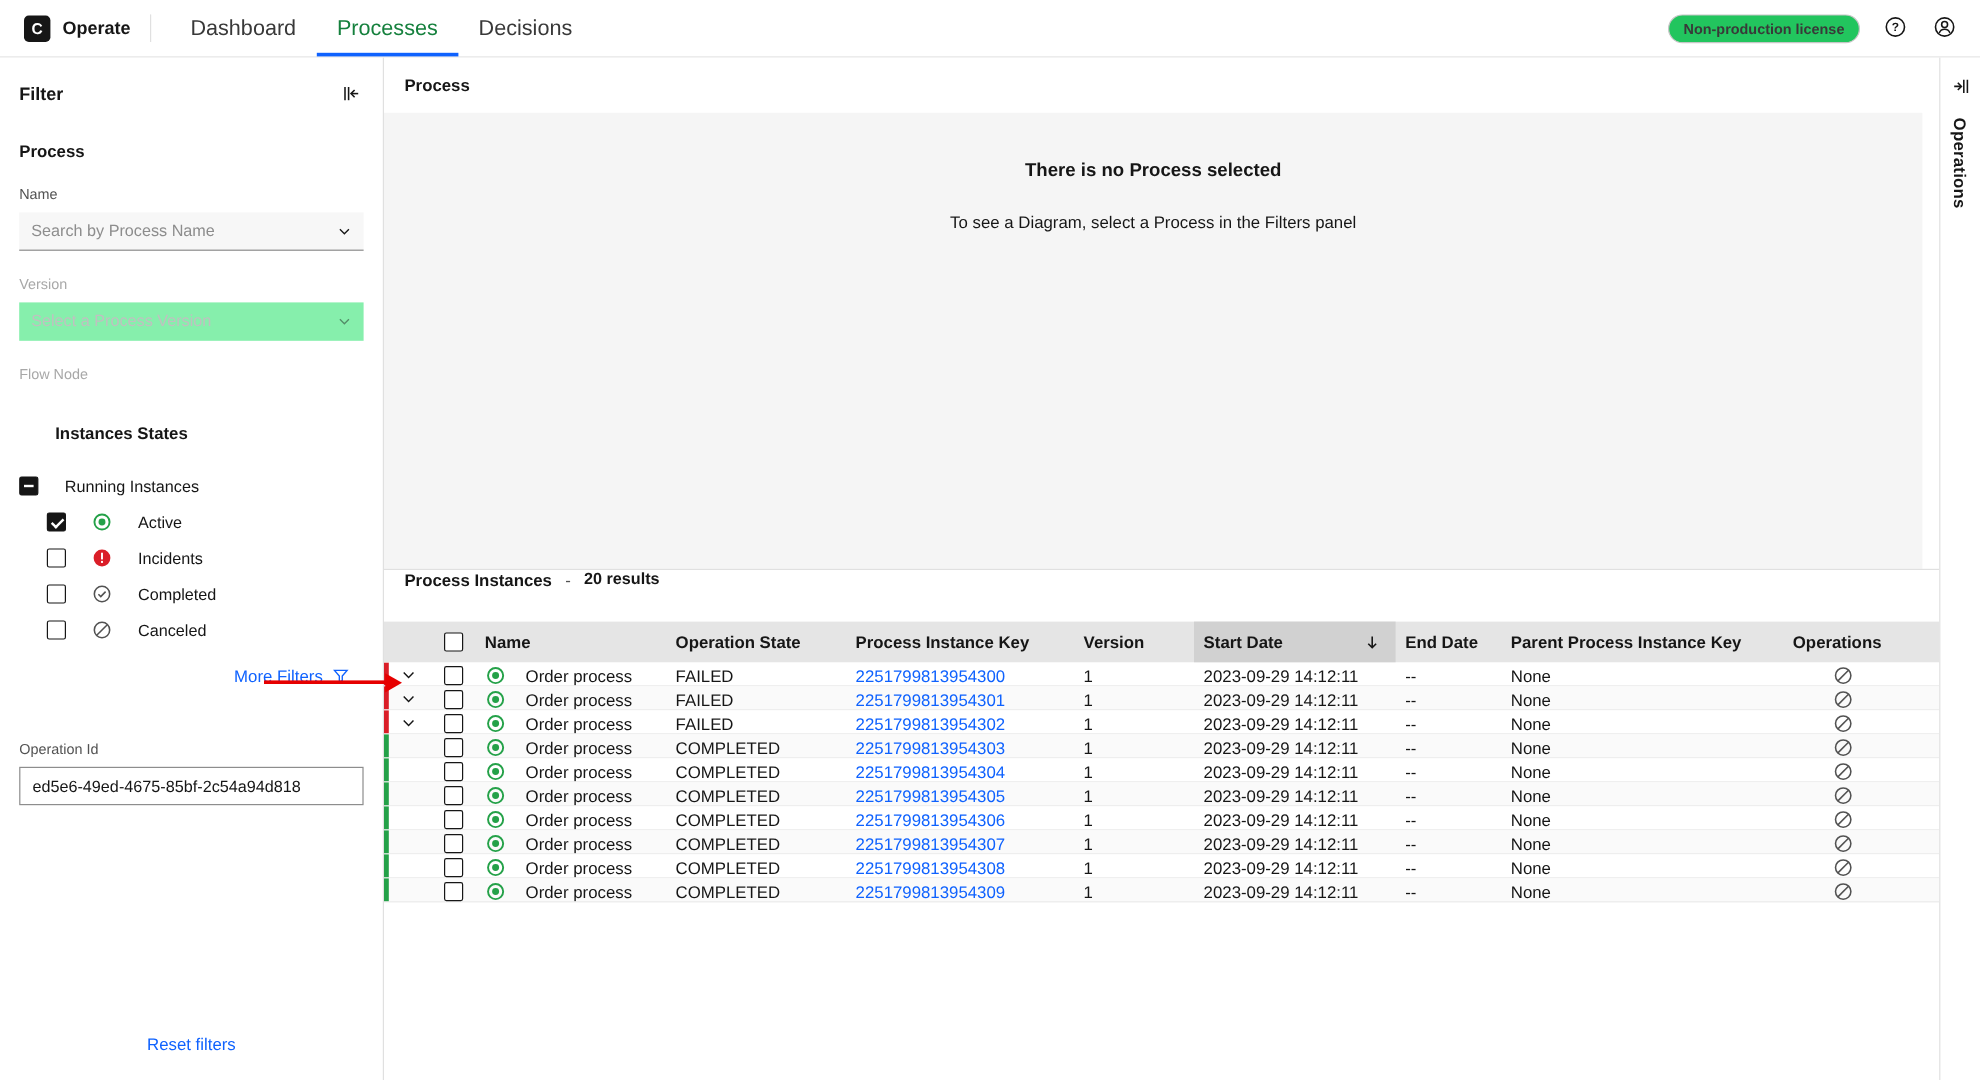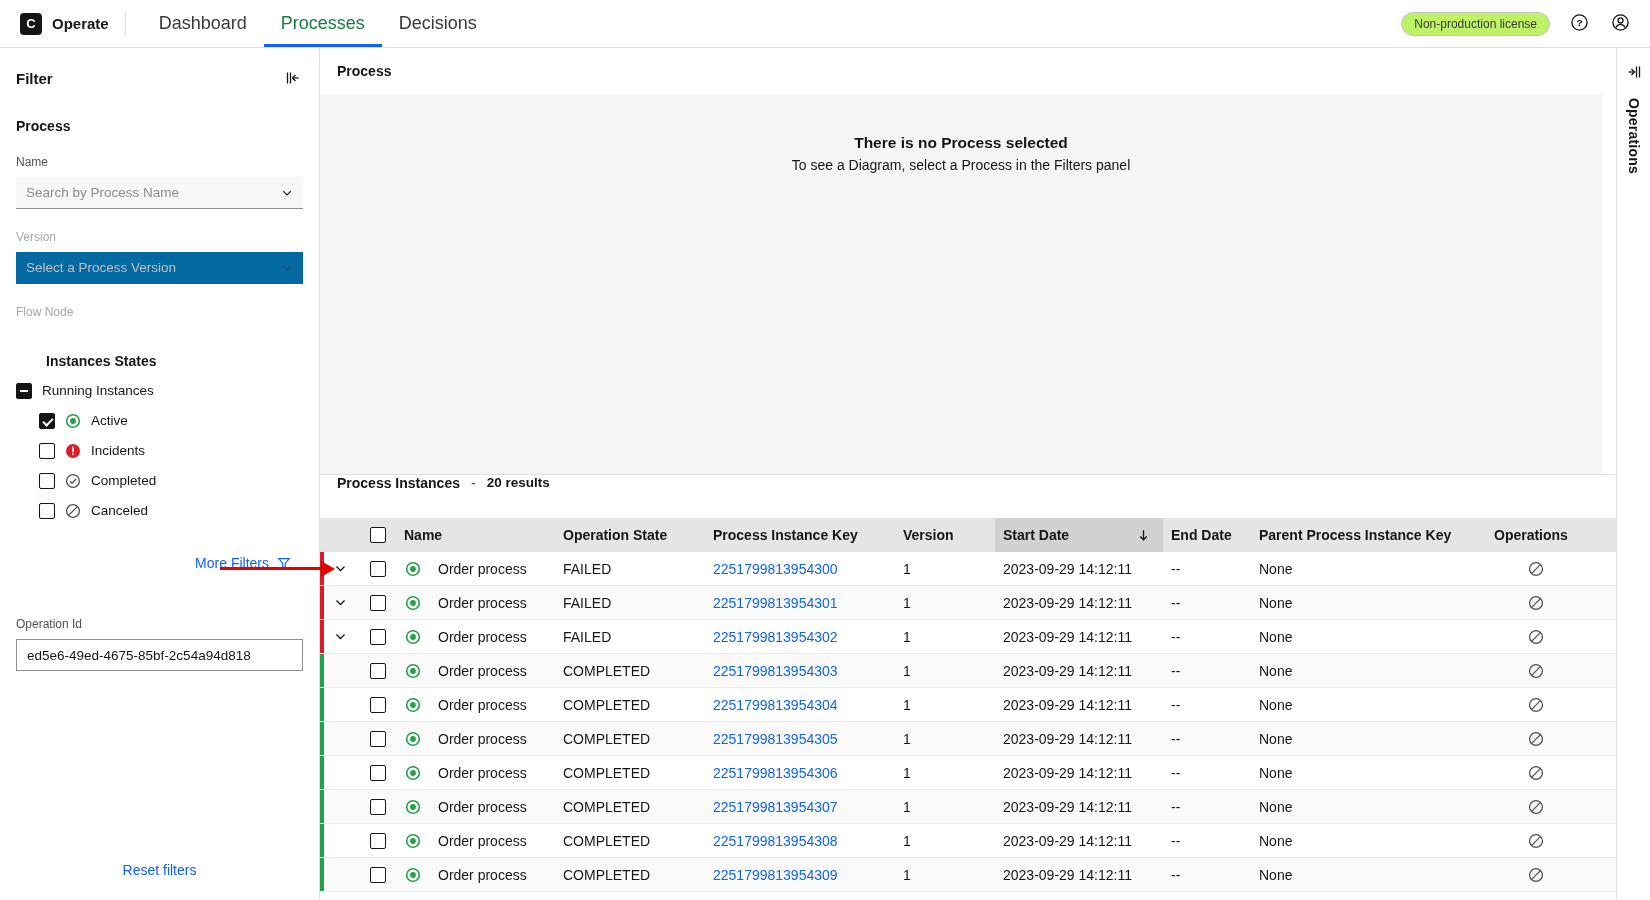--- a/index.html
+++ b/index.html
@@ -34,22 +34,22 @@
     color: #393939; position: relative; background: none; border: none;
     font-size: 18px; font-family: Liberation Sans, sans-serif;
   }
   .tab.active { color: #15803d; }
   .tab.active::after {
     content: ''; position: absolute; left: 0; right: 0; bottom: 0; height: 3px;
     background: var(--accent);
   }
   .top-right { margin-left: auto; display: flex; align-items: center; gap: 18px; padding-right: 18px; }
   .license-badge {
-    background: #bef264; border: 1px solid #c6c6c6; color: #393939;
-    border-radius: 12px; padding: 4px 12px; font-size: 12px; white-space: nowrap;
+    background: #22c55e; border: 1px solid #c6c6c6; color: #393939;
+    border-radius: 12px; padding: 4px 12px; font-size: 12px; white-space: nowrap; font-weight: bold;
   }
   .icon-btn { background: none; border: none; cursor: pointer; display: flex; align-items: center; padding: 2px; }
 
   
   .layout { flex: 1; display: flex; min-height: 0; }
 
   
   .filter-panel {
     width: 320px; flex: 0 0 320px; border-right: 1px solid #e0e0e0;
     display: flex; flex-direction: column; background: #fff;
@@ -66,26 +66,26 @@
   .field-label.dim { color: #a8a8a8; }
   .combo {
     height: 32px; background: #f7f7f7; border: none; border-bottom: 1px solid #8d8d8d;
     display: flex; align-items: center; padding: 0 10px; cursor: pointer;
   }
   .combo input {
     border: none; background: transparent; outline: none; flex: 1;
     font-family: inherit; font-size: 13.5px; color: #161616; min-width: 0;
   }
   .combo input::placeholder { color: #8d8d8d; }
-  .combo.disabled { border-bottom-color: transparent; background: #0369a1; }
+  .combo.disabled { border-bottom-color: transparent; background: #86efac; }
   .combo.disabled input::placeholder { color: #c0c0c0; }
   .combo.disabled svg { opacity: .45; }
   .states-heading { margin-top: 26px; padding-left: 30px; }
   .tree { margin-top: 14px; display: flex; flex-direction: column; }
-  .tree-row { display: flex; align-items: flex-start; gap: 10px; height: 30px; cursor: pointer; }
+  .tree-row { display: flex; align-items: flex-end; gap: 22px; height: 30px; cursor: pointer; }
   .tree-row.child { padding-left: 23px; }
   .tree-label { font-size: 13.5px; }
   .cb {
     width: 16px; height: 16px; border: 1px solid #161616; border-radius: 2px;
     background: #fff; position: relative; flex: 0 0 16px; cursor: pointer;
   }
   .cb.checked, .cb.indeterminate { background: #161616; }
   .cb.checked::after {
     content: ''; position: absolute; left: 4.5px; top: 1.5px; width: 4px; height: 8px;
     border-right: 2px solid #fff; border-bottom: 2px solid #fff; transform: rotate(45deg);
@@ -112,21 +112,21 @@
 
   
   .main { flex: 1; display: flex; flex-direction: column; min-width: 0; background: #fff; }
   .process-panel-header { height: 46px; flex: 0 0 46px; display: flex; align-items: center; padding: 0 17px; }
   .process-panel-title { font-weight: 600; font-size: 14px; }
   .diagram-area {
     height: 380px; flex: 0 0 380px; margin-right: 14px; background: #f5f5f5;
     display: flex; flex-direction: column; align-items: center; padding-top: 40px;
   }
   .empty-title { font-weight: 700; font-size: 15.5px; }
-  .empty-hint { margin-top: 5px; font-size: 14px; }
+  .empty-hint { margin-top: 25px; font-size: 14px; }
 
   .instances-header {
     height: 44px; flex: 0 0 44px; border-top: 1px solid #e0e0e0;
     display: flex; gap: 11px; padding: 0 17px;
   }
   .instances-title { font-weight: 600; font-size: 14px; }
   .instances-sep { color: #525252; }
   .instances-count { font-weight: 600; font-size: 13.5px; }
 
   .grid-cols {
@@ -135,21 +135,21 @@
     align-items: center;
   }
   .t-head { height: 34px; background: #e5e5e5; font-weight: 600; }
   .t-head .hcell { padding-left: 8px; font-size: 14px; cursor: pointer; }
   .hcell-name { grid-column: 3 / 5; padding-left: 14px; }
   .hcell-sorted {
     background: #d1d1d1; height: 100%; display: flex; align-items: center;
     justify-content: space-between; padding-right: 12px;
   }
   .t-body { flex: 1; min-height: 0; overflow: hidden; }
-  .t-row { height: 34px; background: #fff; border-bottom: 1px solid #ececec; position: relative; }
+  .t-row { height: 20px; background: #fff; border-bottom: 1px solid #ececec; position: relative; }
   .t-row:nth-child(even) { background: #fafafa; }
   .t-row::before { content: ''; position: absolute; left: 0; top: 0; bottom: 0; width: 4px; }
   .t-row.failed::before { background: var(--failed); }
   .t-row.completed::before { background: var(--success); }
   .cell { padding-left: 8px; font-size: 14px; white-space: nowrap; overflow: hidden; }
   .cell-center { display: flex; justify-content: center; align-items: center; padding: 0; }
   .key-link { color: var(--accent); text-decoration: none; cursor: pointer; }
   .expand-btn { background: none; border: none; cursor: pointer; display: flex; margin: 0 auto; padding: 4px; }
   .ops-cell { padding-left: 40px; display: flex; align-items: center; }
 

